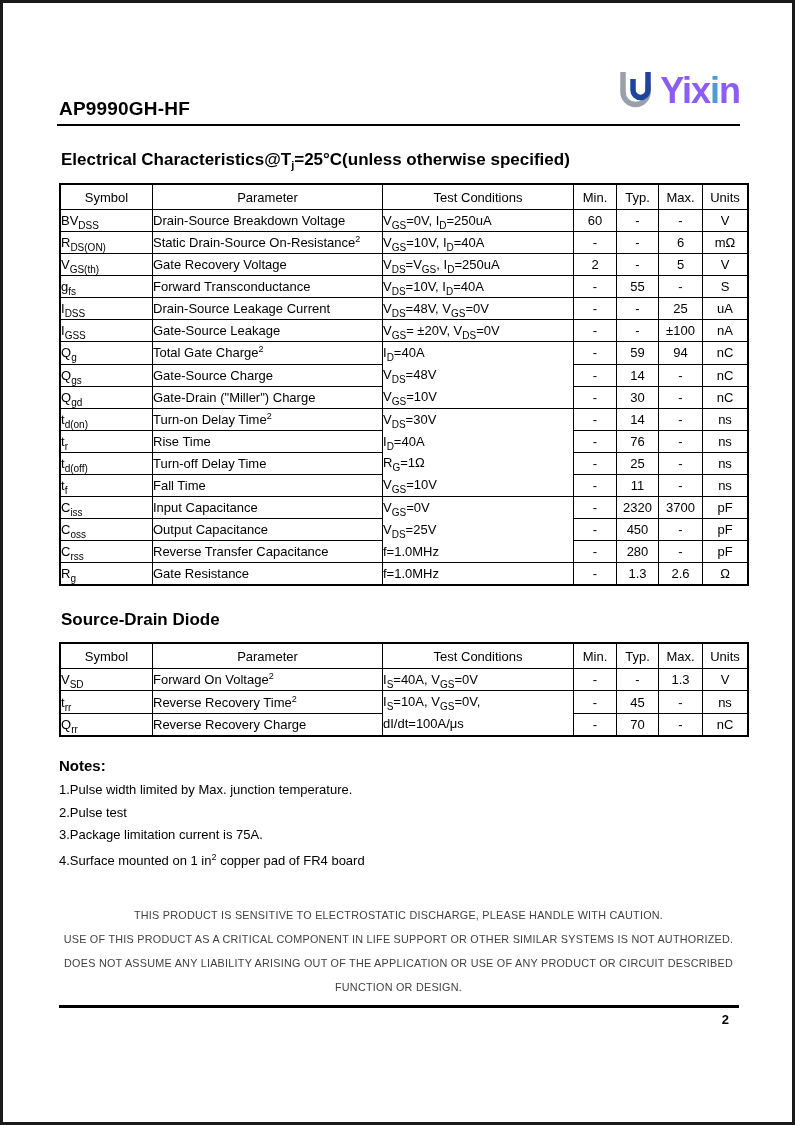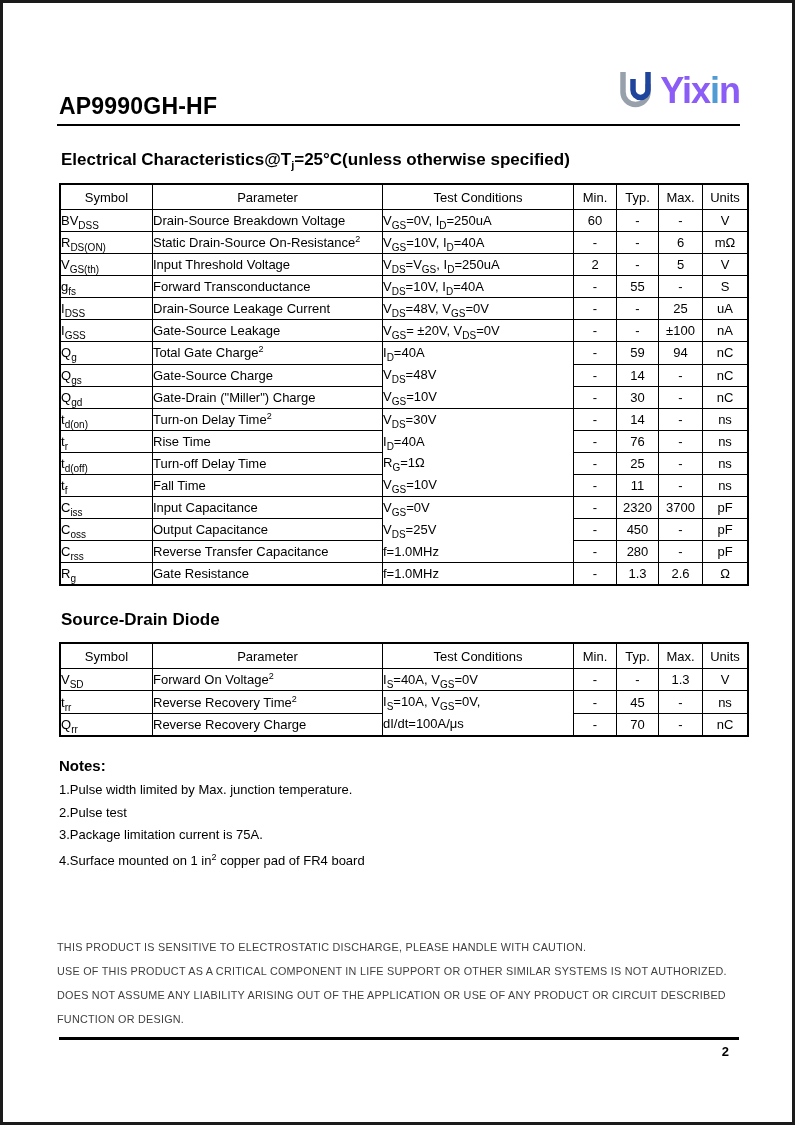--- a/index.html
+++ b/index.html
@@ -7,21 +7,21 @@
     width:795px;height:1125px;box-sizing:border-box;background:#ffffff;
     border:3px solid #1a1a1a;position:relative;overflow:hidden;
     font-family:"Liberation Sans", sans-serif;color:#000;
   }
   .content{padding:0 52px 0 54px;}
 
   
   .header{position:relative;height:121px;border-bottom:2px solid #000;}
   .product-title{
     position:absolute;left:2px;bottom:4px;
-    font-size:23px;font-weight:bold;letter-spacing:0.2px;
+    font-size:19px;font-weight:bold;letter-spacing:0.2px;
   }
   .logo{position:absolute;right:0;top:66px;display:flex;align-items:flex-start;}
   .logo svg{display:block;margin-right:2px;}
   .logo-text{font-size:36px;font-weight:bold;line-height:44px;letter-spacing:-1px;}
   .lt-navy{color:#8b5cf6;}
   .lt-light{color:#4f9bd5;}
 
   
   .section-title{font-size:17px;font-weight:bold;margin:24px 0 0 4px;}
   .section-title sub{font-size:11px;}
@@ -47,21 +47,21 @@
   td.merged{line-height:21.8px;vertical-align:middle;}
   table.spec sub{font-size:10px;line-height:0;}
   table.spec sup{font-size:9px;line-height:0;}
 
   
   .notes-title{font-size:15px;font-weight:bold;margin:20px 0 0 2px;}
   .notes div{font-size:13px;margin:9.5px 0 0 2px;line-height:13px;}
   .notes sup{font-size:9px;}
 
   
-  .disclaimer{margin-top:74px;}
+  .disclaimer{margin-top:42px;text-align:center;}
   .disclaimer div{
     font-size:10.8px;color:#3f3f3f;letter-spacing:0.25px;
     line-height:12.5px;margin-bottom:11.5px;
   }
 
   
   .footer-rule{border-top:3px solid #000;margin:0 0 0 2px;width:680px;}
   .page-number{width:680px;text-align:right;font-size:13px;font-weight:bold;
     padding:4px 8px 0 0;box-sizing:border-box;}
 </style>
@@ -112,21 +112,21 @@
             <td class="c0">R<sub>DS(ON)</sub></td>
             <td class="c1">Static Drain-Source On-Resistance<sup>2</sup></td>
             <td class="c2">V<sub>GS</sub>=10V, I<sub>D</sub>=40A</td>
             <td class="c3">-</td>
             <td class="c4">-</td>
             <td class="c5">6</td>
             <td class="c6">mΩ</td>
           </tr>
           <tr>
             <td class="c0">V<sub>GS(th)</sub></td>
-            <td class="c1">Input Threshold Voltage</td>
+            <td class="c1">Gate Recovery Voltage</td>
             <td class="c2">V<sub>DS</sub>=V<sub>GS</sub>, I<sub>D</sub>=250uA</td>
             <td class="c3">2</td>
             <td class="c4">-</td>
             <td class="c5">5</td>
             <td class="c6">V</td>
           </tr>
           <tr>
             <td class="c0">g<sub>fs</sub></td>
             <td class="c1">Forward Transconductance</td>
             <td class="c2">V<sub>DS</sub>=10V, I<sub>D</sub>=40A</td>

